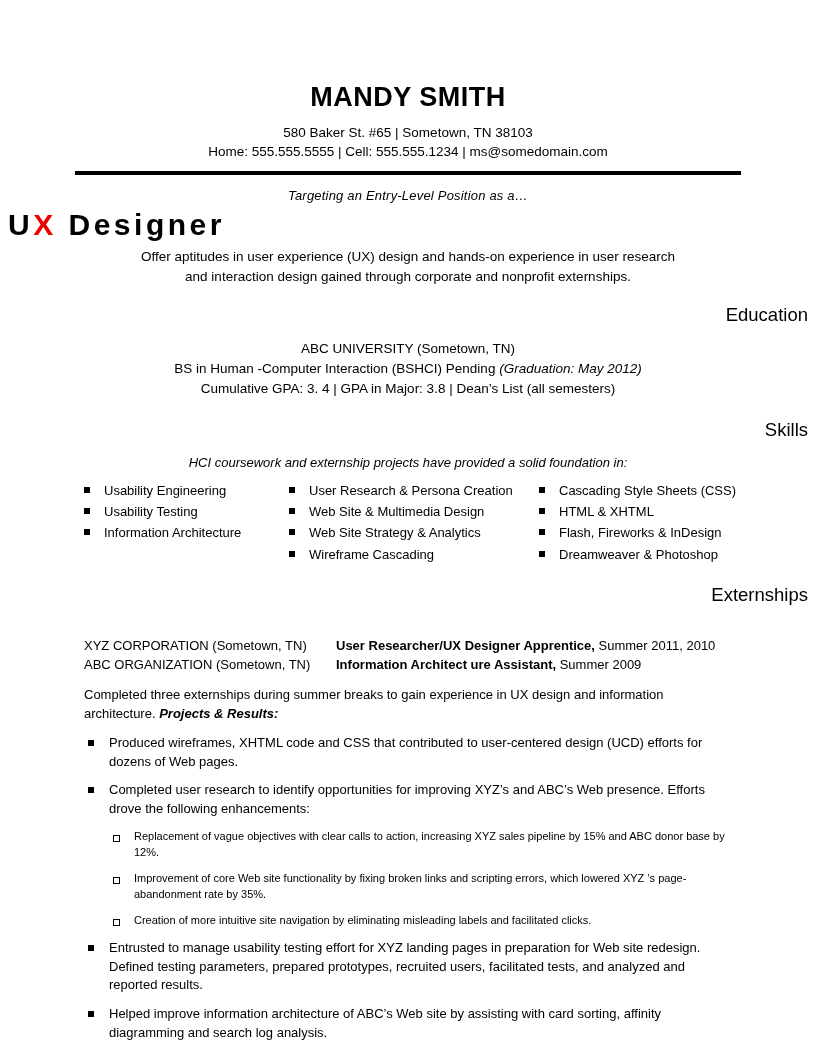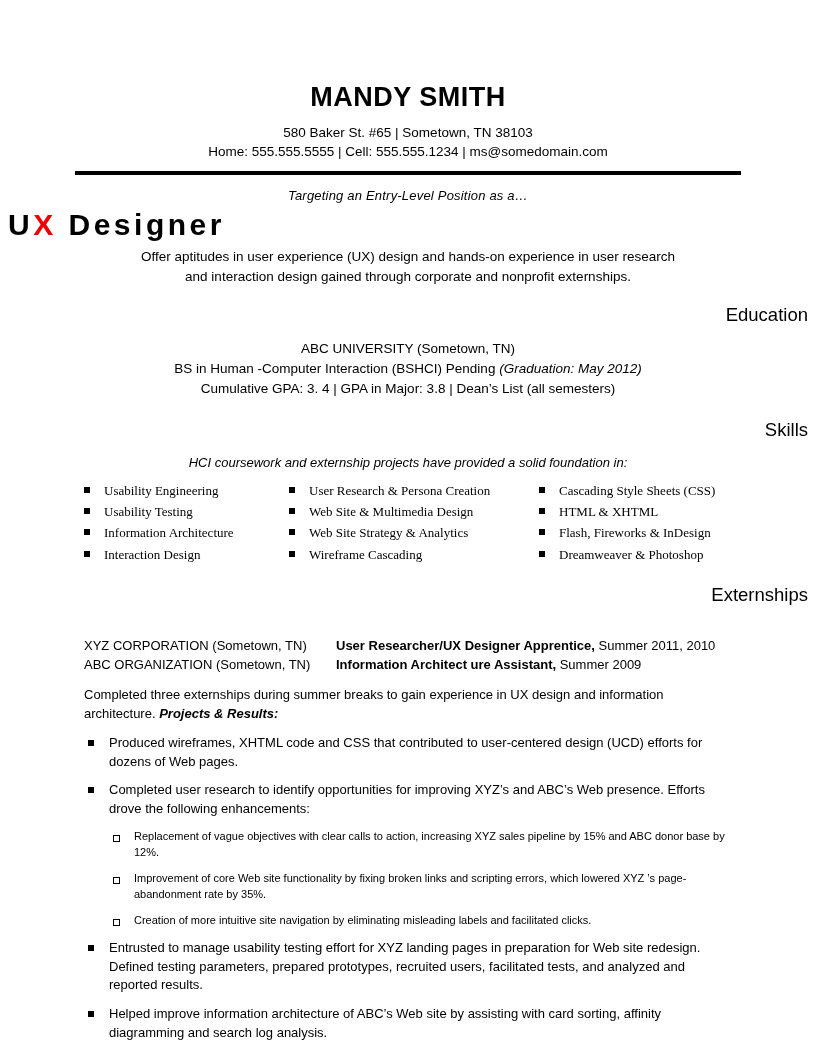--- a/index.html
+++ b/index.html
@@ -122,21 +122,20 @@
   }
   .skills-col.c1 { width: 205px; }
   .skills-col.c2 { width: 250px; }
   .skills-col.c3 { width: 215px; }
   .skill-item {
     font-size: 13px;
     line-height: 1.65;
     position: relative;
     padding-left: 26px;
     white-space: nowrap;
-    font-family: Liberation Serif, serif;
   }
   .skill-item::before {
     content: "";
     position: absolute;
     left: 6px;
     top: 7px;
     width: 6px;
     height: 6px;
     background: #000;
   }
@@ -257,21 +256,20 @@
   </div>
 
   <div>
     <div class="section-head sec-skills">Skills</div>
     <div class="skills-intro">HCI coursework and externship projects  have provided a solid foundation in:</div>
     <div class="skills-cols">
       <div class="skills-col c1">
         <div class="skill-item">Usability Engineering</div>
         <div class="skill-item">Usability Testing</div>
         <div class="skill-item">Information Architecture</div>
-        <div class="skill-item">Interaction Design</div>
       </div>
       <div class="skills-col c2">
         <div class="skill-item">User Research &amp; Persona Creation</div>
         <div class="skill-item">Web Site &amp; Multimedia Design</div>
         <div class="skill-item">Web Site Strategy &amp; Analytics</div>
         <div class="skill-item">Wireframe Cascading</div>
       </div>
       <div class="skills-col c3">
         <div class="skill-item">Cascading Style Sheets (CSS)</div>
         <div class="skill-item">HTML &amp; XHTML</div>

